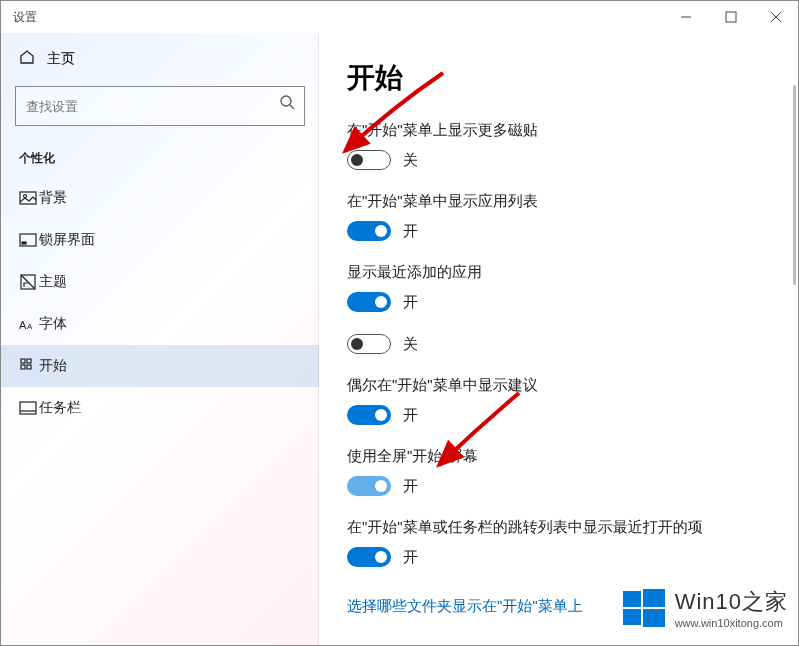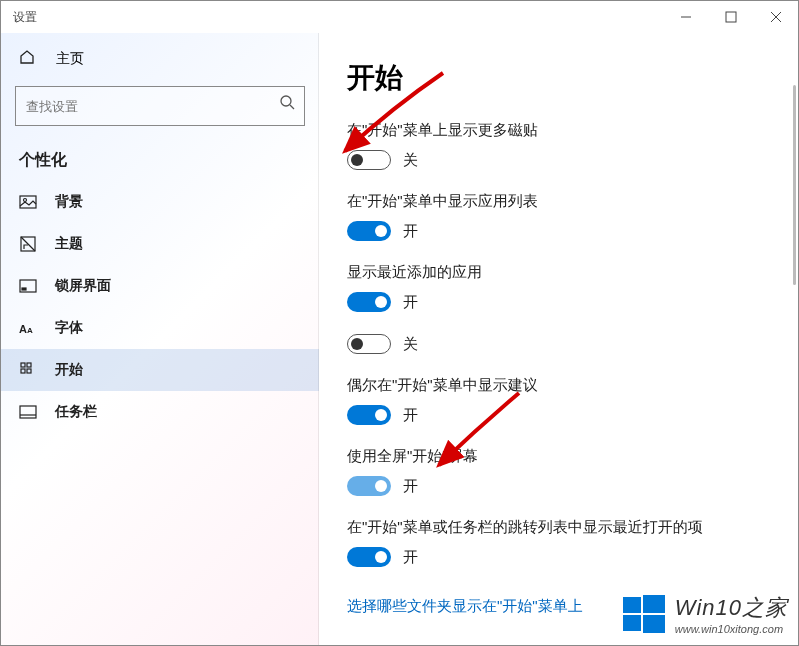--- a/index.html
+++ b/index.html
@@ -5,46 +5,46 @@
     * { margin: 0; padding: 0; box-sizing: border-box; font-family: "Segoe UI", "Microsoft YaHei", sans-serif; }
     html, body { width: 799px; height: 646px; overflow: hidden; background: #fff; }
     .window { width: 100%; height: 100%; display: flex; flex-direction: column; border: 1px solid #888; position: relative; }
     .titlebar { height: 32px; display: flex; align-items: center; justify-content: space-between; padding-left: 12px; font-size: 12px; color: #444; }
     .titlebar .controls { display: flex; }
     .titlebar .ctrl { width: 45px; height: 32px; display: flex; align-items: center; justify-content: center; }
     .titlebar .ctrl svg { stroke: #444; }
     .body { flex: 1; display: flex; overflow: hidden; }
     .sidebar { width: 318px; background: linear-gradient(135deg, rgba(200,220,255,0.35), rgba(255,255,255,0.3), rgba(255,200,220,0.25)); padding-top: 6px; position: relative; }
     .sidebar::after { content: ""; position: absolute; right: 0; top: 0; bottom: 0; width: 1px; background: rgba(0,0,0,0.08); }
-    .home { display: flex; align-items: center; gap: 21px; padding: 10px 18px; font-size: 14px; }
+    .home { display: flex; align-items: center; gap: 12px; padding: 10px 18px; font-size: 14px; }
     .home svg { width: 16px; height: 16px; }
     .searchwrap { margin: 8px 14px 12px 14px; }
     .search { width: 100%; height: 40px; border: 1px solid #888; background: rgba(255,255,255,0.4); padding: 0 34px 0 10px; font-size: 13px; outline: none; }
     .searchwrap { position: relative; }
     .searchwrap .sicon { position: absolute; right: 10px; top: 8px; }
-    .section-title { font-size: 16px; font-weight: 600; color: #222; padding: 12px 18px 10px 18px; }
-    .navitem { display: flex; align-items: flex-start; gap: 18px; padding: 12px 18px; font-size: 14px; color: #222; font-weight: bold; }
+    .section-title { font-size: 12px; font-weight: 600; color: #222; padding: 12px 18px 10px 18px; }
+    .navitem { display: flex; align-items: flex-start; gap: 2px; padding: 12px 18px; font-size: 14px; color: #222; }
     .navitem.active { background: rgba(160,190,230,0.35); }
     .navitem .nicon { width: 18px; height: 18px; display: flex; align-items: center; justify-content: center; }
     .content { flex: 1; padding: 26px 28px 0 28px; position: relative; overflow: hidden; }
     .content::after { content: ""; position: absolute; right: 2px; top: 52px; width: 3px; height: 200px; background: #bbb; border-radius: 2px; }
     h1.page-title { font-size: 28px; font-weight: 600; margin-bottom: 24px; }
     .setting { margin-bottom: 22px; }
     .setting .label { font-size: 15px; color: #222; margin-bottom: 10px; }
     .toggle-row { display: flex; align-items: center; gap: 12px; }
     .toggle { width: 44px; height: 20px; border-radius: 10px; position: relative; }
     .toggle.off { border: 1px solid #555; background: #fff; }
     .toggle.off::after { content: ""; position: absolute; width: 12px; height: 12px; border-radius: 50%; background: #333; top: 3px; left: 3px; }
     .toggle.on { background: #0078d7; }
     .toggle.on.light { background: #66aee8; }
     .toggle.on::after { content: ""; position: absolute; width: 12px; height: 12px; border-radius: 50%; background: #fff; top: 4px; right: 4px; }
     .toggle-label { font-size: 15px; color: #222; }
     .link { color: #0067c0; font-size: 15px; margin-top: 8px; display: inline-block; }
     .arrow { position: absolute; pointer-events: none; }
-    .watermark { position: absolute; right: 10px; bottom: 10px; display: flex; align-items: center; gap: 10px; font-style: italic; }
+    .watermark { position: absolute; right: 10px; bottom: 16px; display: flex; align-items: center; gap: 10px; }
     .watermark .wtext { text-align: left; }
     .watermark .wtitle { font-size: 22px; font-weight: 300; color: #333; letter-spacing: 1px; }
     .watermark .wurl { font-size: 11px; color: #555; }
   </style>
 </head>
 <body>
 
 <div class="window">
   <div class="titlebar">
     <span>设置</span>
@@ -97,35 +97,35 @@
               <rect x="1" y="3" width="16" height="12"></rect>
               <circle cx="6" cy="7" r="1.5"></circle>
               <path d="M1 13 L6 9 L10 12 L14 8 L17 11"></path>
             </svg>
           </span>
         <span>背景</span>
       </div>
       <div class="navitem">
         <span class="nicon">
             <svg width="18" height="18" viewBox="0 0 18 18" fill="none" stroke="#222" stroke-width="1.2">
+              <rect x="1" y="3" width="16" height="12"></rect>
+              <rect x="3" y="11" width="4" height="2" fill="#222"></rect>
+            </svg>
+          </span>
+        <span>锁屏界面</span>
+      </div>
+      <div class="navitem">
+        <span class="nicon">
+            <svg width="18" height="18" viewBox="0 0 18 18" fill="none" stroke="#222" stroke-width="1.2">
               <rect x="2" y="2" width="14" height="14"></rect>
               <path d="M2 2 L16 16"></path>
               <path d="M5 14 L5 10 L9 10"></path>
             </svg>
           </span>
         <span>主题</span>
-      </div>
-      <div class="navitem">
-        <span class="nicon">
-            <svg width="18" height="18" viewBox="0 0 18 18" fill="none" stroke="#222" stroke-width="1.2">
-              <rect x="1" y="3" width="16" height="12"></rect>
-              <rect x="3" y="11" width="4" height="2" fill="#222"></rect>
-            </svg>
-          </span>
-        <span>锁屏界面</span>
       </div>
       <div class="navitem">
         <span class="nicon">
             <svg width="18" height="18" viewBox="0 0 18 18" fill="#222">
               <text x="0" y="14" font-size="11" font-family="serif">A</text>
               <text x="8" y="14" font-size="8" font-family="serif">A</text>
             </svg>
           </span>
         <span>字体</span>
       </div>

